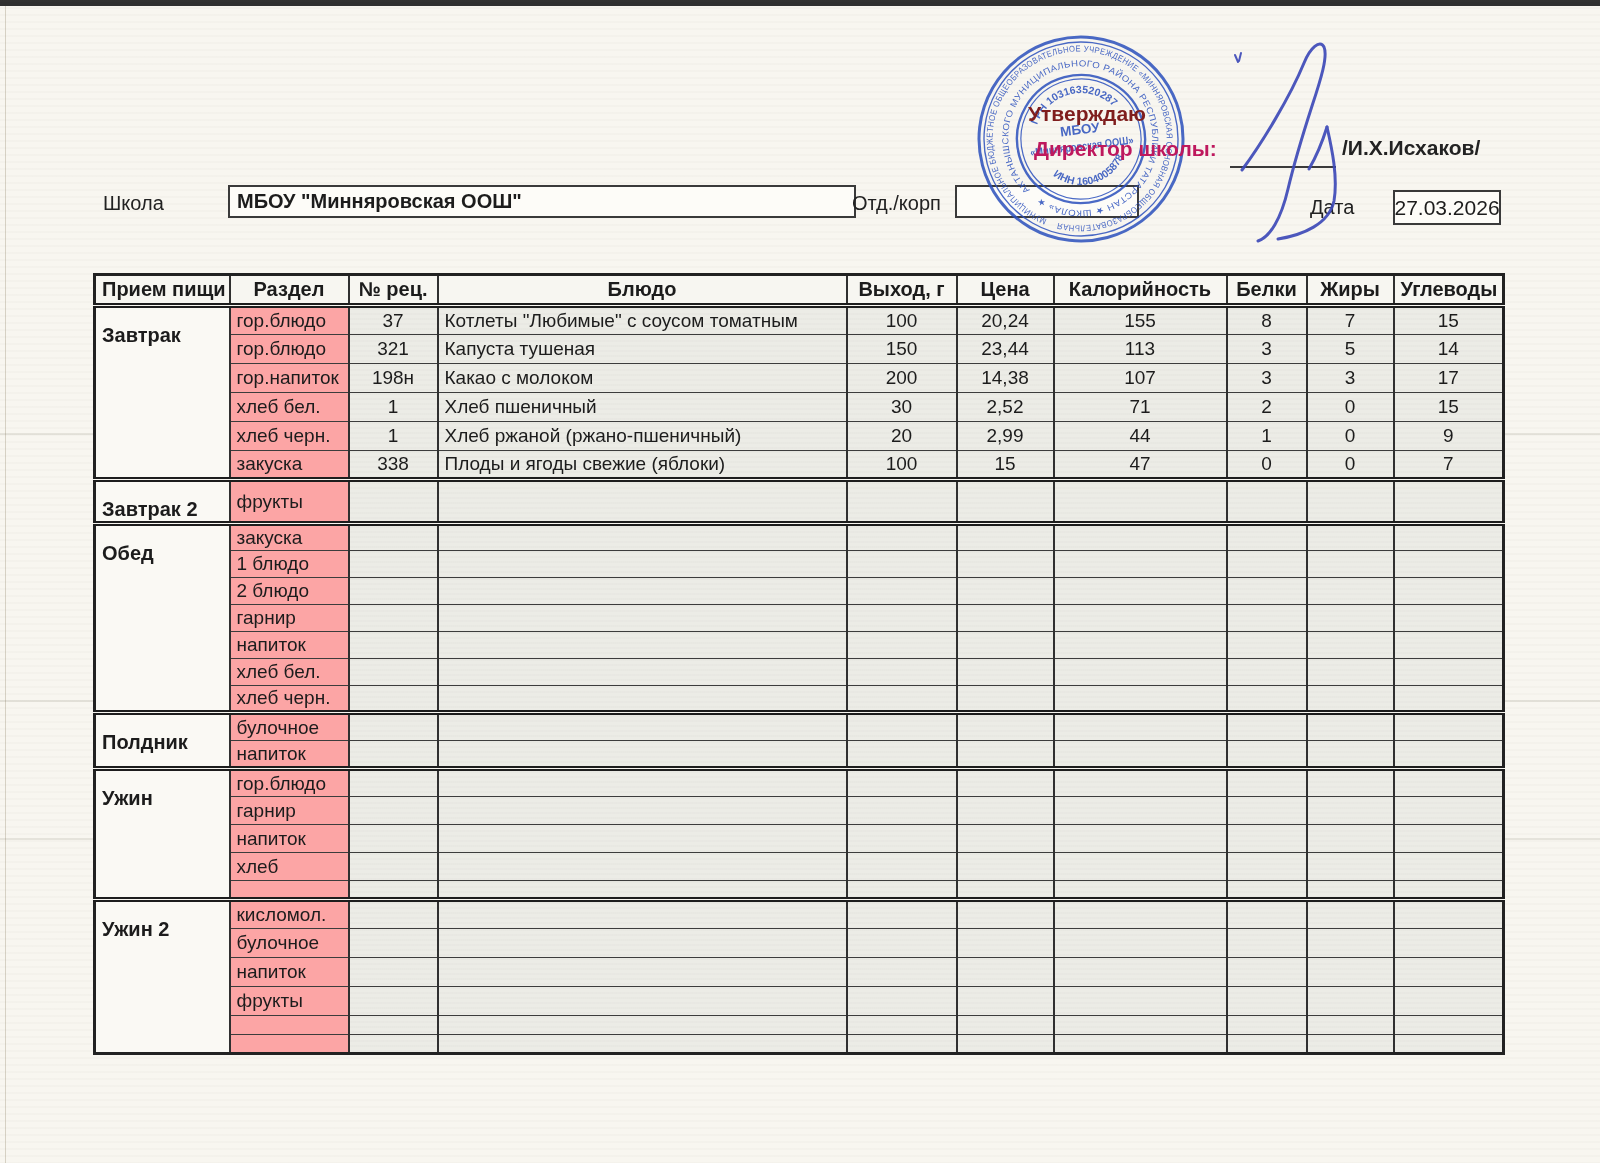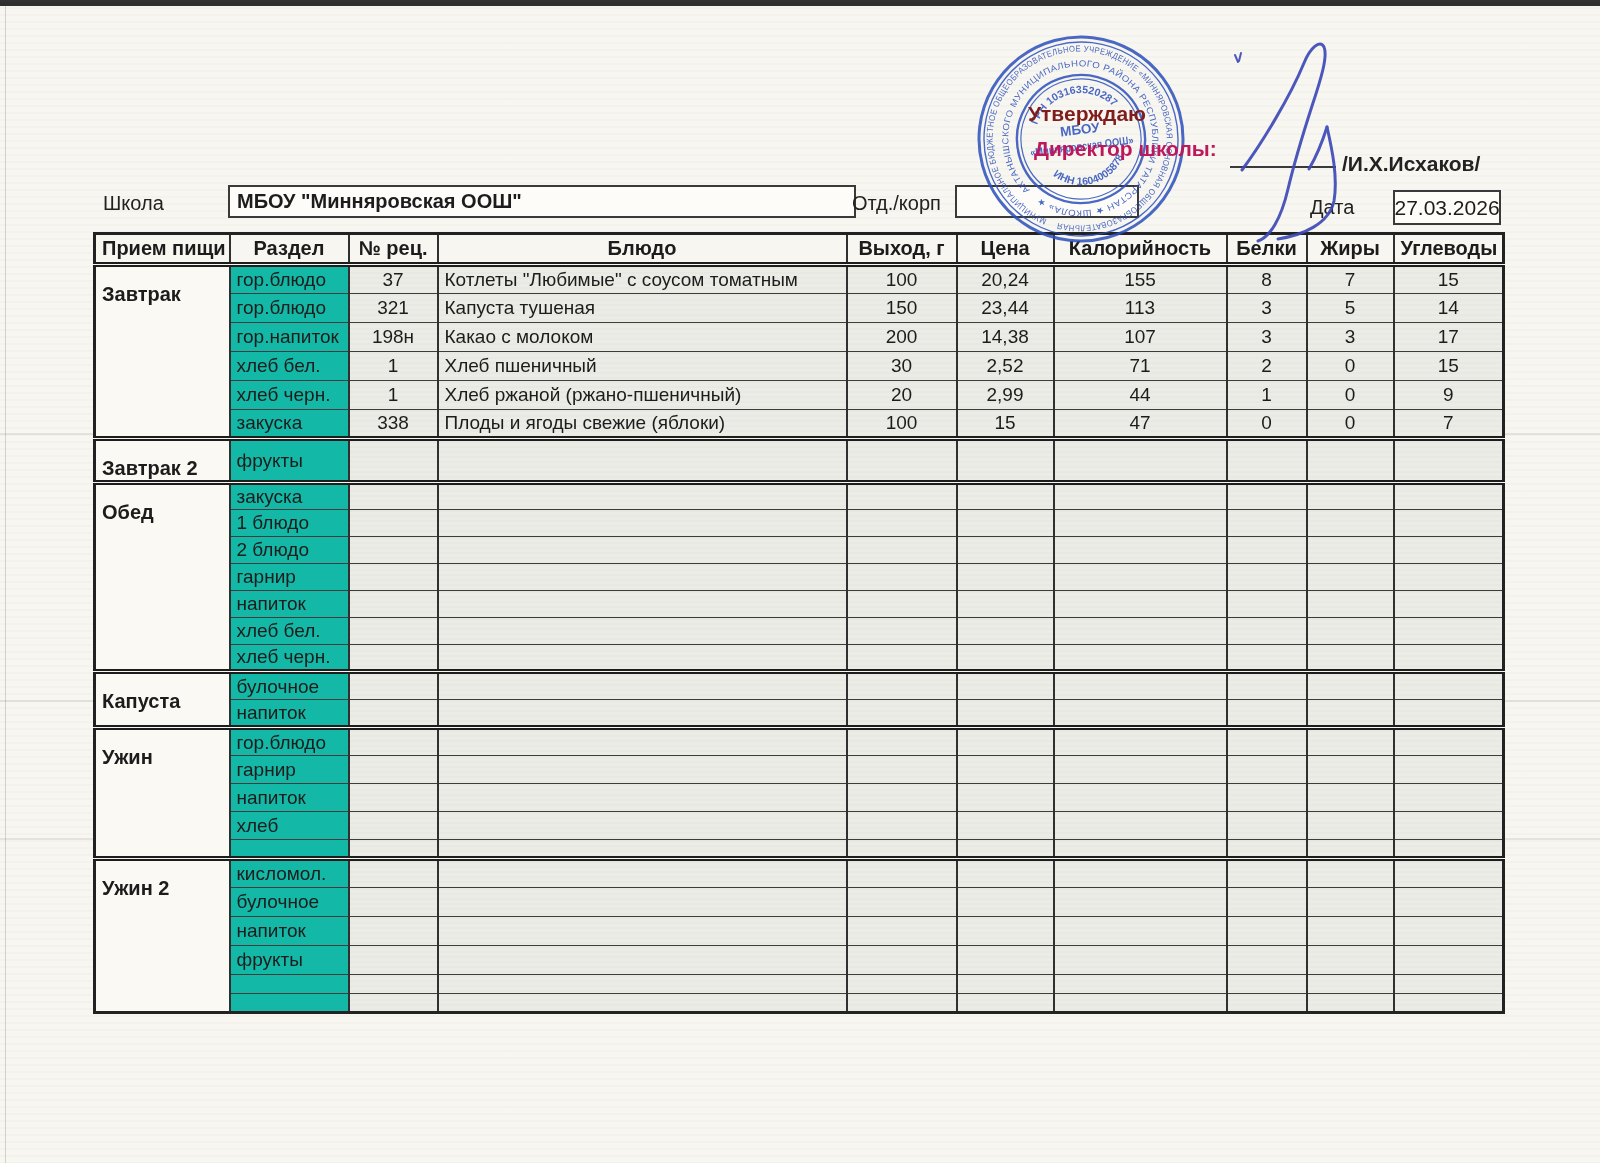--- a/index.html
+++ b/index.html
@@ -13,21 +13,21 @@
     background:repeating-linear-gradient(180deg, rgba(120,115,100,0.03) 0 2px, rgba(255,255,255,0) 2px 7px);
   }
   .top-edge{position:absolute;left:0;top:0;width:1600px;height:6px;background:#2f2f2f;}
   .left-edge{position:absolute;left:5px;top:6px;width:1px;height:1157px;background:#d6d1c4;}
   .scanline{position:absolute;left:0;width:1600px;height:2px;background:rgba(100,92,72,0.12);}
 
   
   .approve-1{position:absolute;left:1028px;top:102px;font-size:21px;font-weight:600;color:#7f1d1d;z-index:6;}
   .approve-2{position:absolute;left:1034px;top:137px;font-size:21px;font-weight:600;color:#be185d;z-index:6;}
   .sig-line{position:absolute;left:1230px;top:166px;width:106px;border-bottom:2px solid #3a3a3a;z-index:6;}
-  .sig-name{position:absolute;left:1342px;top:152px;font-size:21px;font-weight:600;color:#222;z-index:6;}
+  .sig-name{position:absolute;left:1342px;top:136px;font-size:21px;font-weight:600;color:#222;z-index:6;}
 
   .stamp{position:absolute;left:975px;top:33px;width:212px;height:212px;z-index:5;opacity:.85;}
   .signature{position:absolute;left:1208px;top:33px;width:150px;height:215px;z-index:7;}
 
   
   .flabel{position:absolute;font-size:20px;color:#222;z-index:2;}
   .fbox{position:absolute;background:#fdfcf8;border:2px solid #3a3a3a;z-index:1;
         font-size:20px;color:#1c1c1c;display:flex;align-items:center;}
   #school-label{left:103px;top:192px;}
   #school-box{left:228px;top:185px;width:617px;height:29px;padding-left:7px;font-weight:600;}
@@ -35,32 +35,32 @@
   #dept-box{left:955px;top:185px;width:180px;height:29px;}
   #date-label{left:1310px;top:196px;}
   #date-box{left:1393px;top:190px;width:104px;height:31px;justify-content:center;font-size:21px;}
 
   
   table.menu{
     position:absolute;left:93px;top:232px;z-index:4;
     border-collapse:collapse;table-layout:fixed;width:1409px;
     font-size:19px;
   }
-  table.menu{border:3px solid #222;}
+  table.menu{border:3px solid #222;margin-top:41px;}
   .menu th,.menu td{
     border-left:2px solid #303030;border-top:1.5px solid #3c3c3c;
     padding:0 6px;overflow:hidden;white-space:nowrap;
   }
   .menu thead th{
     font-size:20px;font-weight:700;text-align:center;height:27px;
     background:#f7f6f1;border-bottom:3px solid #222;
   }
   .menu tbody{border-top:5px double #1d1d1d;}
   .menu td.meal{background:#faf9f4;vertical-align:top;font-weight:700;font-size:20px;padding-top:16px;}
-  .menu td.razdel{background:#14b8a6;text-align:left;}
+  .menu td.razdel{background:#fca5a5;text-align:left;}
   .menu td.data{
     background:#ececE6;
     background-image:repeating-linear-gradient(180deg, rgba(110,105,92,0.05) 0 1px, rgba(255,255,255,0) 1px 5px);
   }
   .menu td.c{text-align:center;}
   .menu td.l{text-align:left;}
 </style>
 </head>
 <body>
 
@@ -303,21 +303,21 @@
           <td class="data c"></td>
           <td class="data c"></td>
           <td class="data c"></td>
           <td class="data c"></td>
           <td class="data c"></td>
           <td class="data c"></td>
         </tr>
       </tbody>
       <tbody>
         <tr style="height: 28px;">
-          <td class="meal" rowspan="2">Капуста</td>
+          <td class="meal" rowspan="2">Полдник</td>
           <td class="razdel l">булочное</td>
           <td class="data c"></td>
           <td class="data l"></td>
           <td class="data c"></td>
           <td class="data c"></td>
           <td class="data c"></td>
           <td class="data c"></td>
           <td class="data c"></td>
           <td class="data c"></td>
         </tr>

